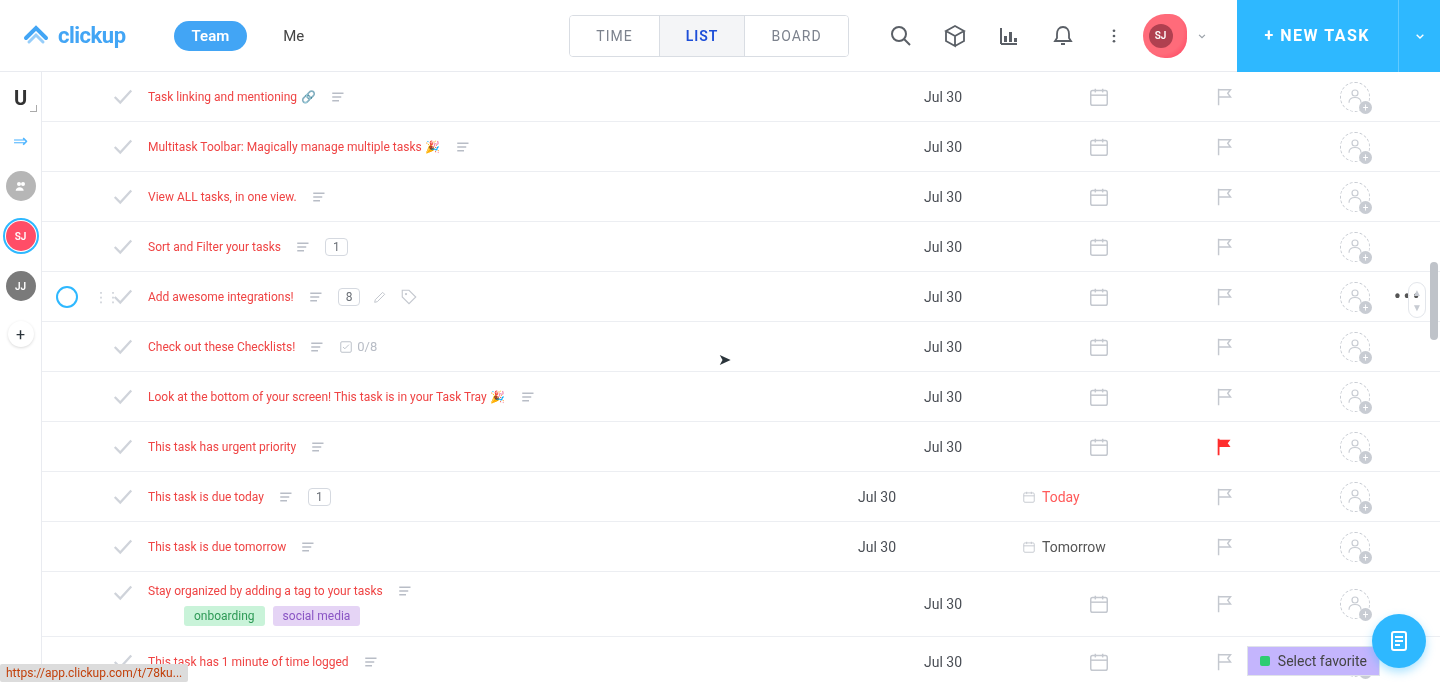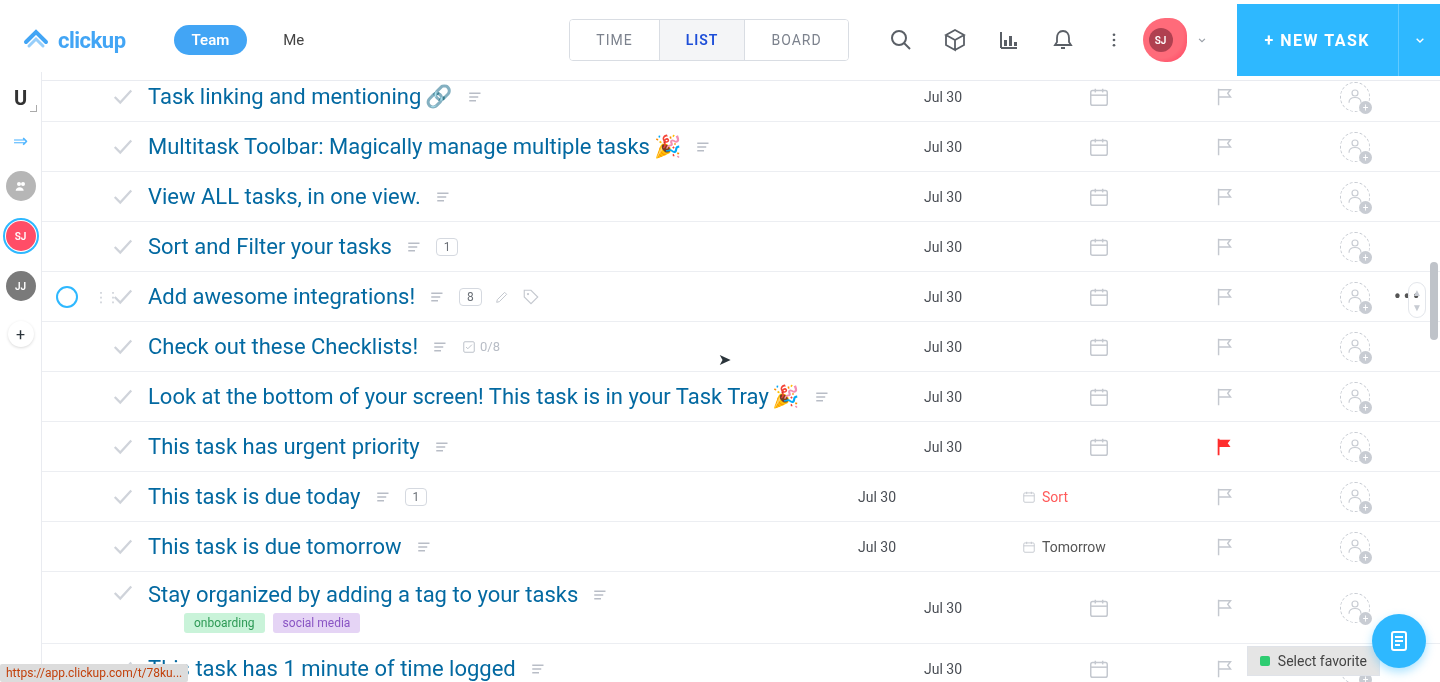--- a/index.html
+++ b/index.html
@@ -3,21 +3,21 @@
 <meta charset="utf-8">
 <style>
 * { box-sizing: border-box; margin: 0; padding: 0; }
 body {
   font-family: -apple-system, BlinkMacSystemFont, "Segoe UI", Roboto, sans-serif;
   background: #fff; width: 1440px; height: 682px; overflow: hidden;
   color: #2b343b; position: relative;
 }
 
 .header {
-  height: 81px; display: flex; align-items: center;
+  height: 72px; display: flex; align-items: center;
   padding: 0 0 0 22px; border-bottom: 1px solid #e9ebf0;
 }
 .logo { display: flex; align-items: center; gap: 8px; color: #42a5f5; font-weight: 700; font-size: 22px; letter-spacing: -.5px;}
 .logo-mark { width: 28px; height: 28px; }
 .pill-toggle { margin-left: 48px; display: flex; align-items: center; gap: 18px;}
 .pill { padding: 6px 18px; border-radius: 20px; font-size: 15px; cursor: pointer;}
 .pill.active { background: #42a5f5; color: #fff; font-weight: 600;}
 .pill:not(.active){ color: #444; }
 .view-switch {
   margin-left: auto; margin-right: 0;
@@ -79,21 +79,21 @@
   border-bottom: 1px solid #eceef2;
 }
 .row.hovered::before{
   content:''; position:absolute; left:14px; width:18px; height:18px;
   border:2px solid #2eb8ff; border-radius:50%;
 }
 .row.hovered .drag{
   position:absolute; left:52px; color:#c9cdd4; font-size:14px; letter-spacing:-2px;
 }
 .check { width: 22px; height: 22px; color: #cfd3da; flex-shrink:0; margin-right: 14px;}
-.title { font-size: 22px; color: #0369a1;}
+.title { font-size: 12px; color: #ef4444;}
 .title .emoji{ margin-left:4px;}
 .meta { display:flex; align-items:center; gap:12px; margin-left:14px;}
 .meta .lines, .lines-after { color:#b8bdc6; }
 .badge {
   border:1px solid #d5d9e0; border-radius:4px; padding:1px 7px;
   font-size:12px; color:#6b7077;
 }
 .checklist{ color:#b8bdc6; font-size:13px; display:flex; align-items:center; gap:4px;}
 .row .right{
   position:absolute; right:70px; top:0; bottom:0;
@@ -129,21 +129,21 @@
 .scroll-nub{position:absolute;right:2px;top:262px;width:8px;height:78px;background:#bfc3c9;border-radius:4px;}
 .scroll-arrows{position:absolute;right:14px;top:282px;display:flex;flex-direction:column;align-items:center;gap:4px;border:1px solid #e3e6eb;border-radius:12px;padding:4px 3px;color:#c7cbd2;font-size:10px;}
 
 
 .status-url{
   position:absolute;left:0;bottom:0;background:#dcdcdc;color:#c2410c;
   font-size:12px;padding:2px 6px;border-radius:2px;
 }
 .favorite-chip{
   position:absolute;right:60px;bottom:6px;
-  border:1px solid #e0e3e9;background:#e5e5e5;padding:6px 12px;font-size:14px;
+  border:1px solid #e0e3e9;background:#c4b5fd;padding:6px 12px;font-size:14px;
   display:flex;align-items:center;gap:8px;color:#444;cursor:pointer;
 }
 .favorite-chip .sq{width:10px;height:10px;background:#2ecc71;border-radius:2px;}
 .fab{
   position:absolute;right:14px;bottom:14px;width:54px;height:54px;border-radius:50%;
   background:#2eb8ff;display:flex;align-items:center;justify-content:center;cursor:pointer;
   box-shadow:0 4px 10px rgba(46,184,255,.4);
 }
 .fab svg{color:#fff;}
 .cursor{position:absolute;left:718px;top:350px;font-size:16px;pointer-events:none;}
@@ -526,21 +526,21 @@
           <use href="#i-lines"></use>
         </svg>
         <span class="badge">1</span>
       </span>
       <div class="right">
         <span class="created">Jul 30</span>
         <span class="due today">
           <svg class="cal-mini" width="14" height="14" viewBox="0 0 24 24">
             <use href="#i-cal"></use>
           </svg>
-          <span>Sort</span>
+          <span>Today</span>
         </span>
         <svg class="cellicon" viewBox="0 0 24 24">
           <use href="#i-flag"></use>
         </svg>
         <span class="assignee">
           <svg width="18" height="18" viewBox="0 0 24 24">
             <use href="#i-person"></use>
           </svg>
         </span>
       </div>

